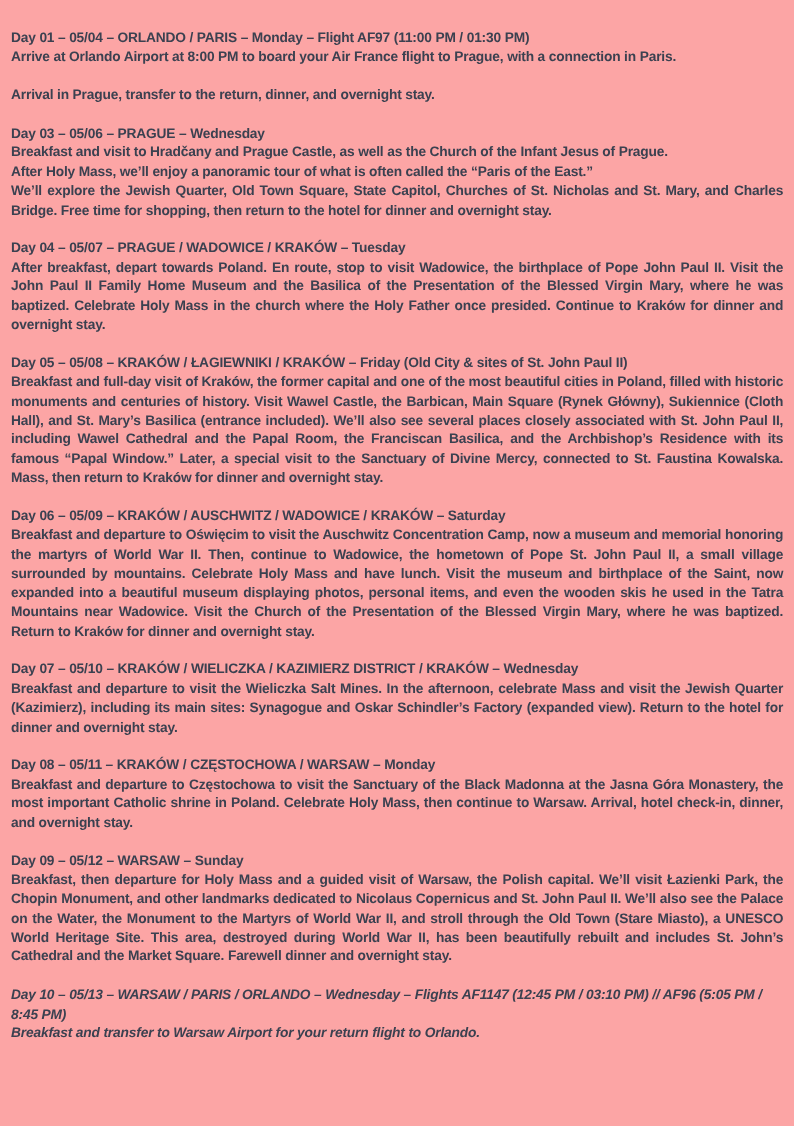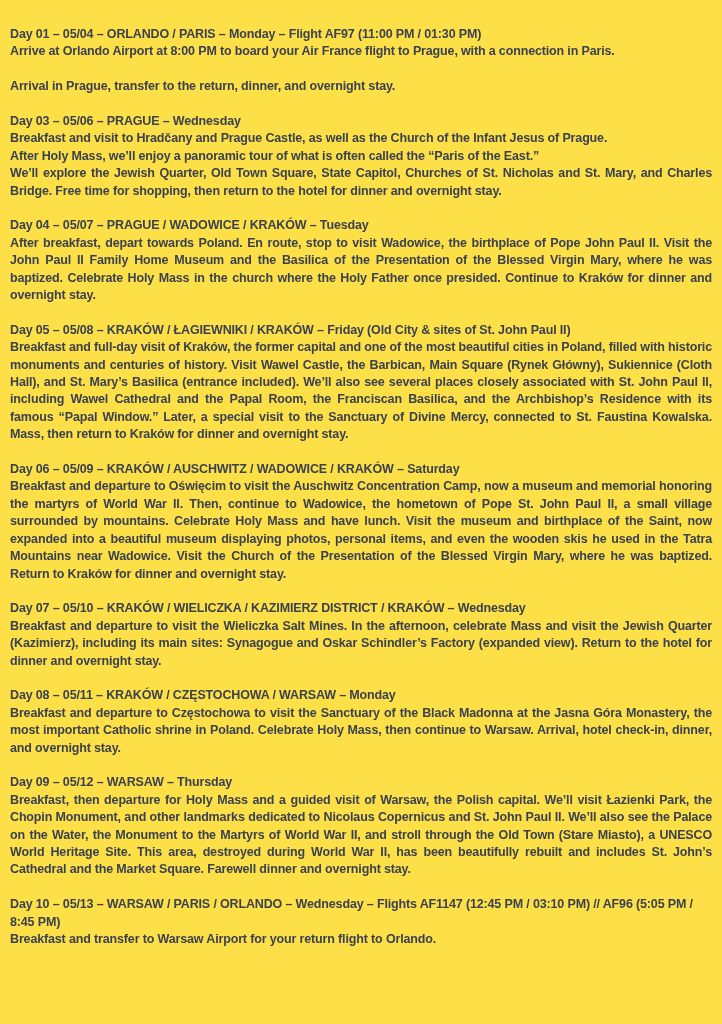--- a/index.html
+++ b/index.html
@@ -5,33 +5,34 @@
   html, body {
     margin: 0;
     padding: 0;
     background: #ffffff;
   }
   .page {
     width: 722px;
     min-height: 1024px;
     box-sizing: border-box;
     padding: 26px 10px 20px 10px;
-    background: #fde047;
+    background: #fca5a5;
     font-family: "Liberation Sans", sans-serif;
     font-weight: 700;
     font-size: 12.5px;
     line-height: 17.4px;
     letter-spacing: -0.15px;
     color: #3b4150;
   }
   .day-block {
     margin: 0 0 17.4px 0;
   }
   .day-block:last-child {
     margin-bottom: 0;
+    font-style: italic;
   }
   .day-header {
     text-align: left;
     white-space: normal;
   }
   .day-body p {
     margin: 0;
     text-align: justify;
   }
 </style>
@@ -91,21 +92,21 @@
   </div>
 
   <div class="day-block">
     <div class="day-header">Day 08 – 05/11 – KRAKÓW / CZĘSTOCHOWA / WARSAW – Monday</div>
     <div class="day-body">
       <p>Breakfast and departure to Częstochowa to visit the Sanctuary of the Black Madonna at the Jasna Góra Monastery, the most important Catholic shrine in Poland. Celebrate Holy Mass, then continue to Warsaw. Arrival, hotel check-in, dinner, and overnight stay.</p>
     </div>
   </div>
 
   <div class="day-block">
-    <div class="day-header">Day 09 – 05/12 – WARSAW – Thursday</div>
+    <div class="day-header">Day 09 – 05/12 – WARSAW – Sunday</div>
     <div class="day-body">
       <p>Breakfast, then departure for Holy Mass and a guided visit of Warsaw, the Polish capital. We’ll visit Łazienki Park, the Chopin Monument, and other landmarks dedicated to Nicolaus Copernicus and St. John Paul II. We’ll also see the Palace on the Water, the Monument to the Martyrs of World War II, and stroll through the Old Town (Stare Miasto), a UNESCO World Heritage Site. This area, destroyed during World War II, has been beautifully rebuilt and includes St. John’s Cathedral and the Market Square. Farewell dinner and overnight stay.</p>
     </div>
   </div>
 
   <div class="day-block">
     <div class="day-header">Day 10 – 05/13 – WARSAW / PARIS / ORLANDO – Wednesday – Flights AF1147 (12:45 PM / 03:10 PM) // AF96 (5:05 PM / 8:45 PM)</div>
     <div class="day-body">
       <p>Breakfast and transfer to Warsaw Airport for your return flight to Orlando.</p>
     </div>

